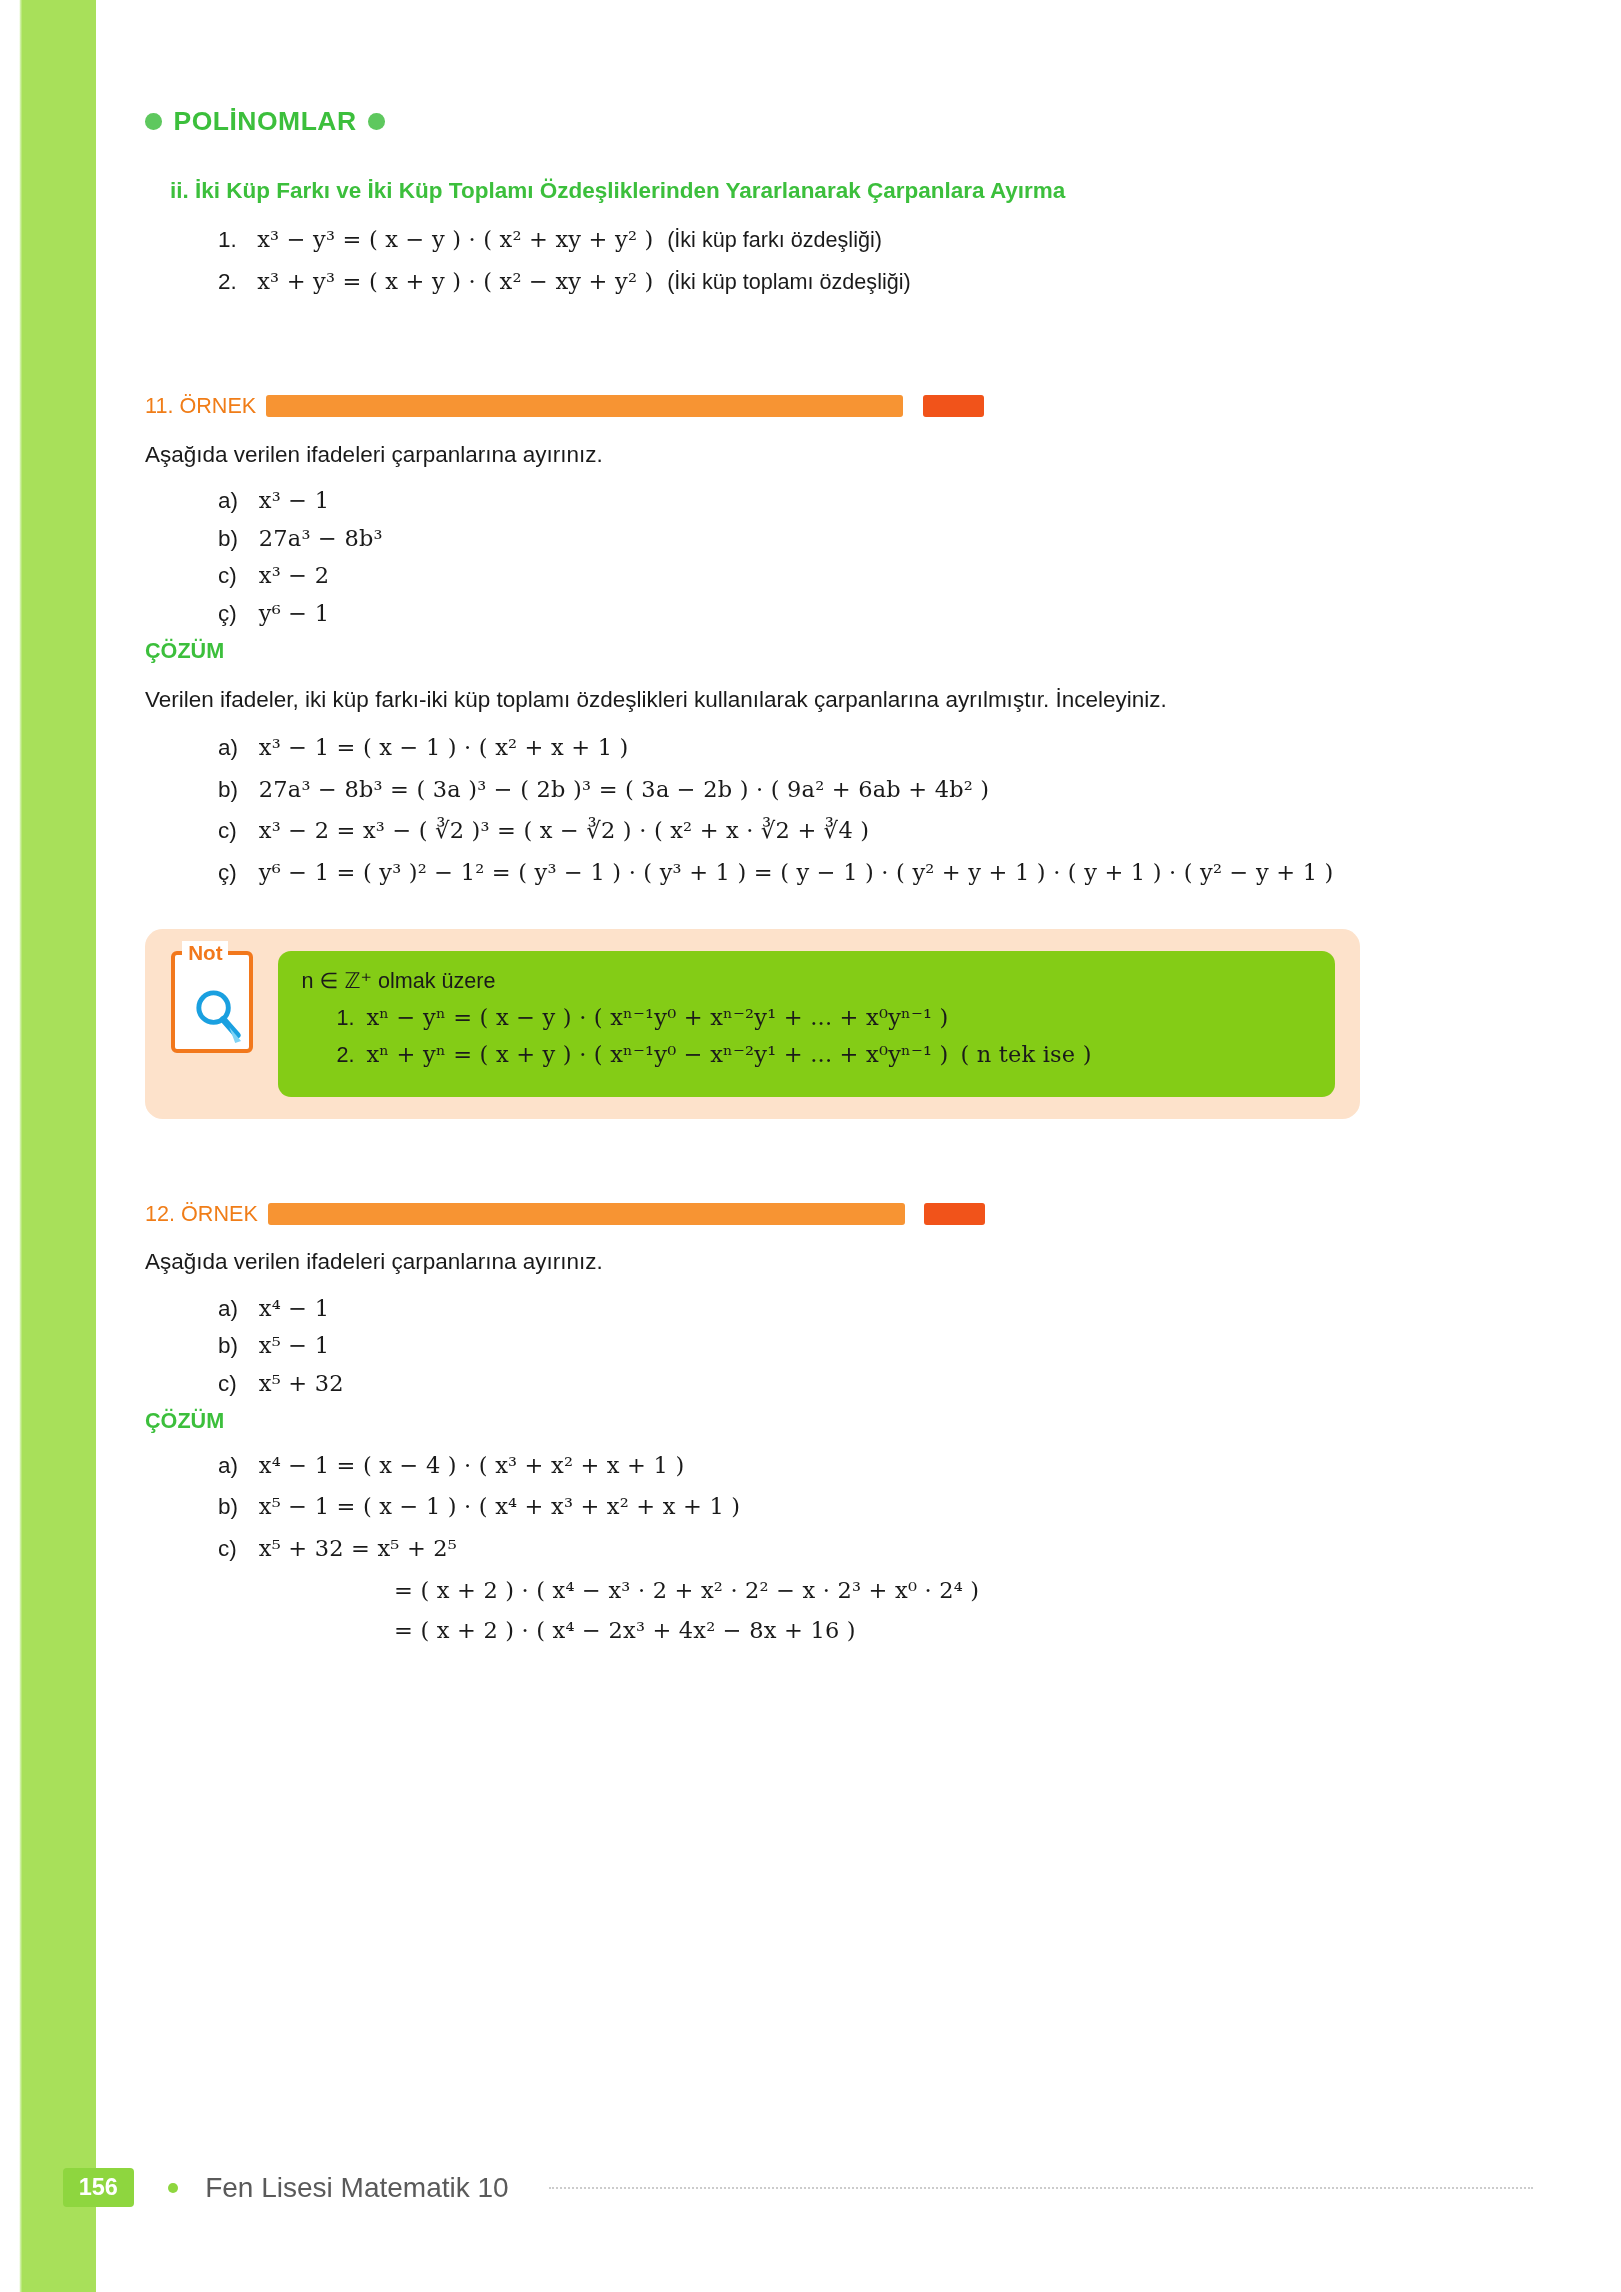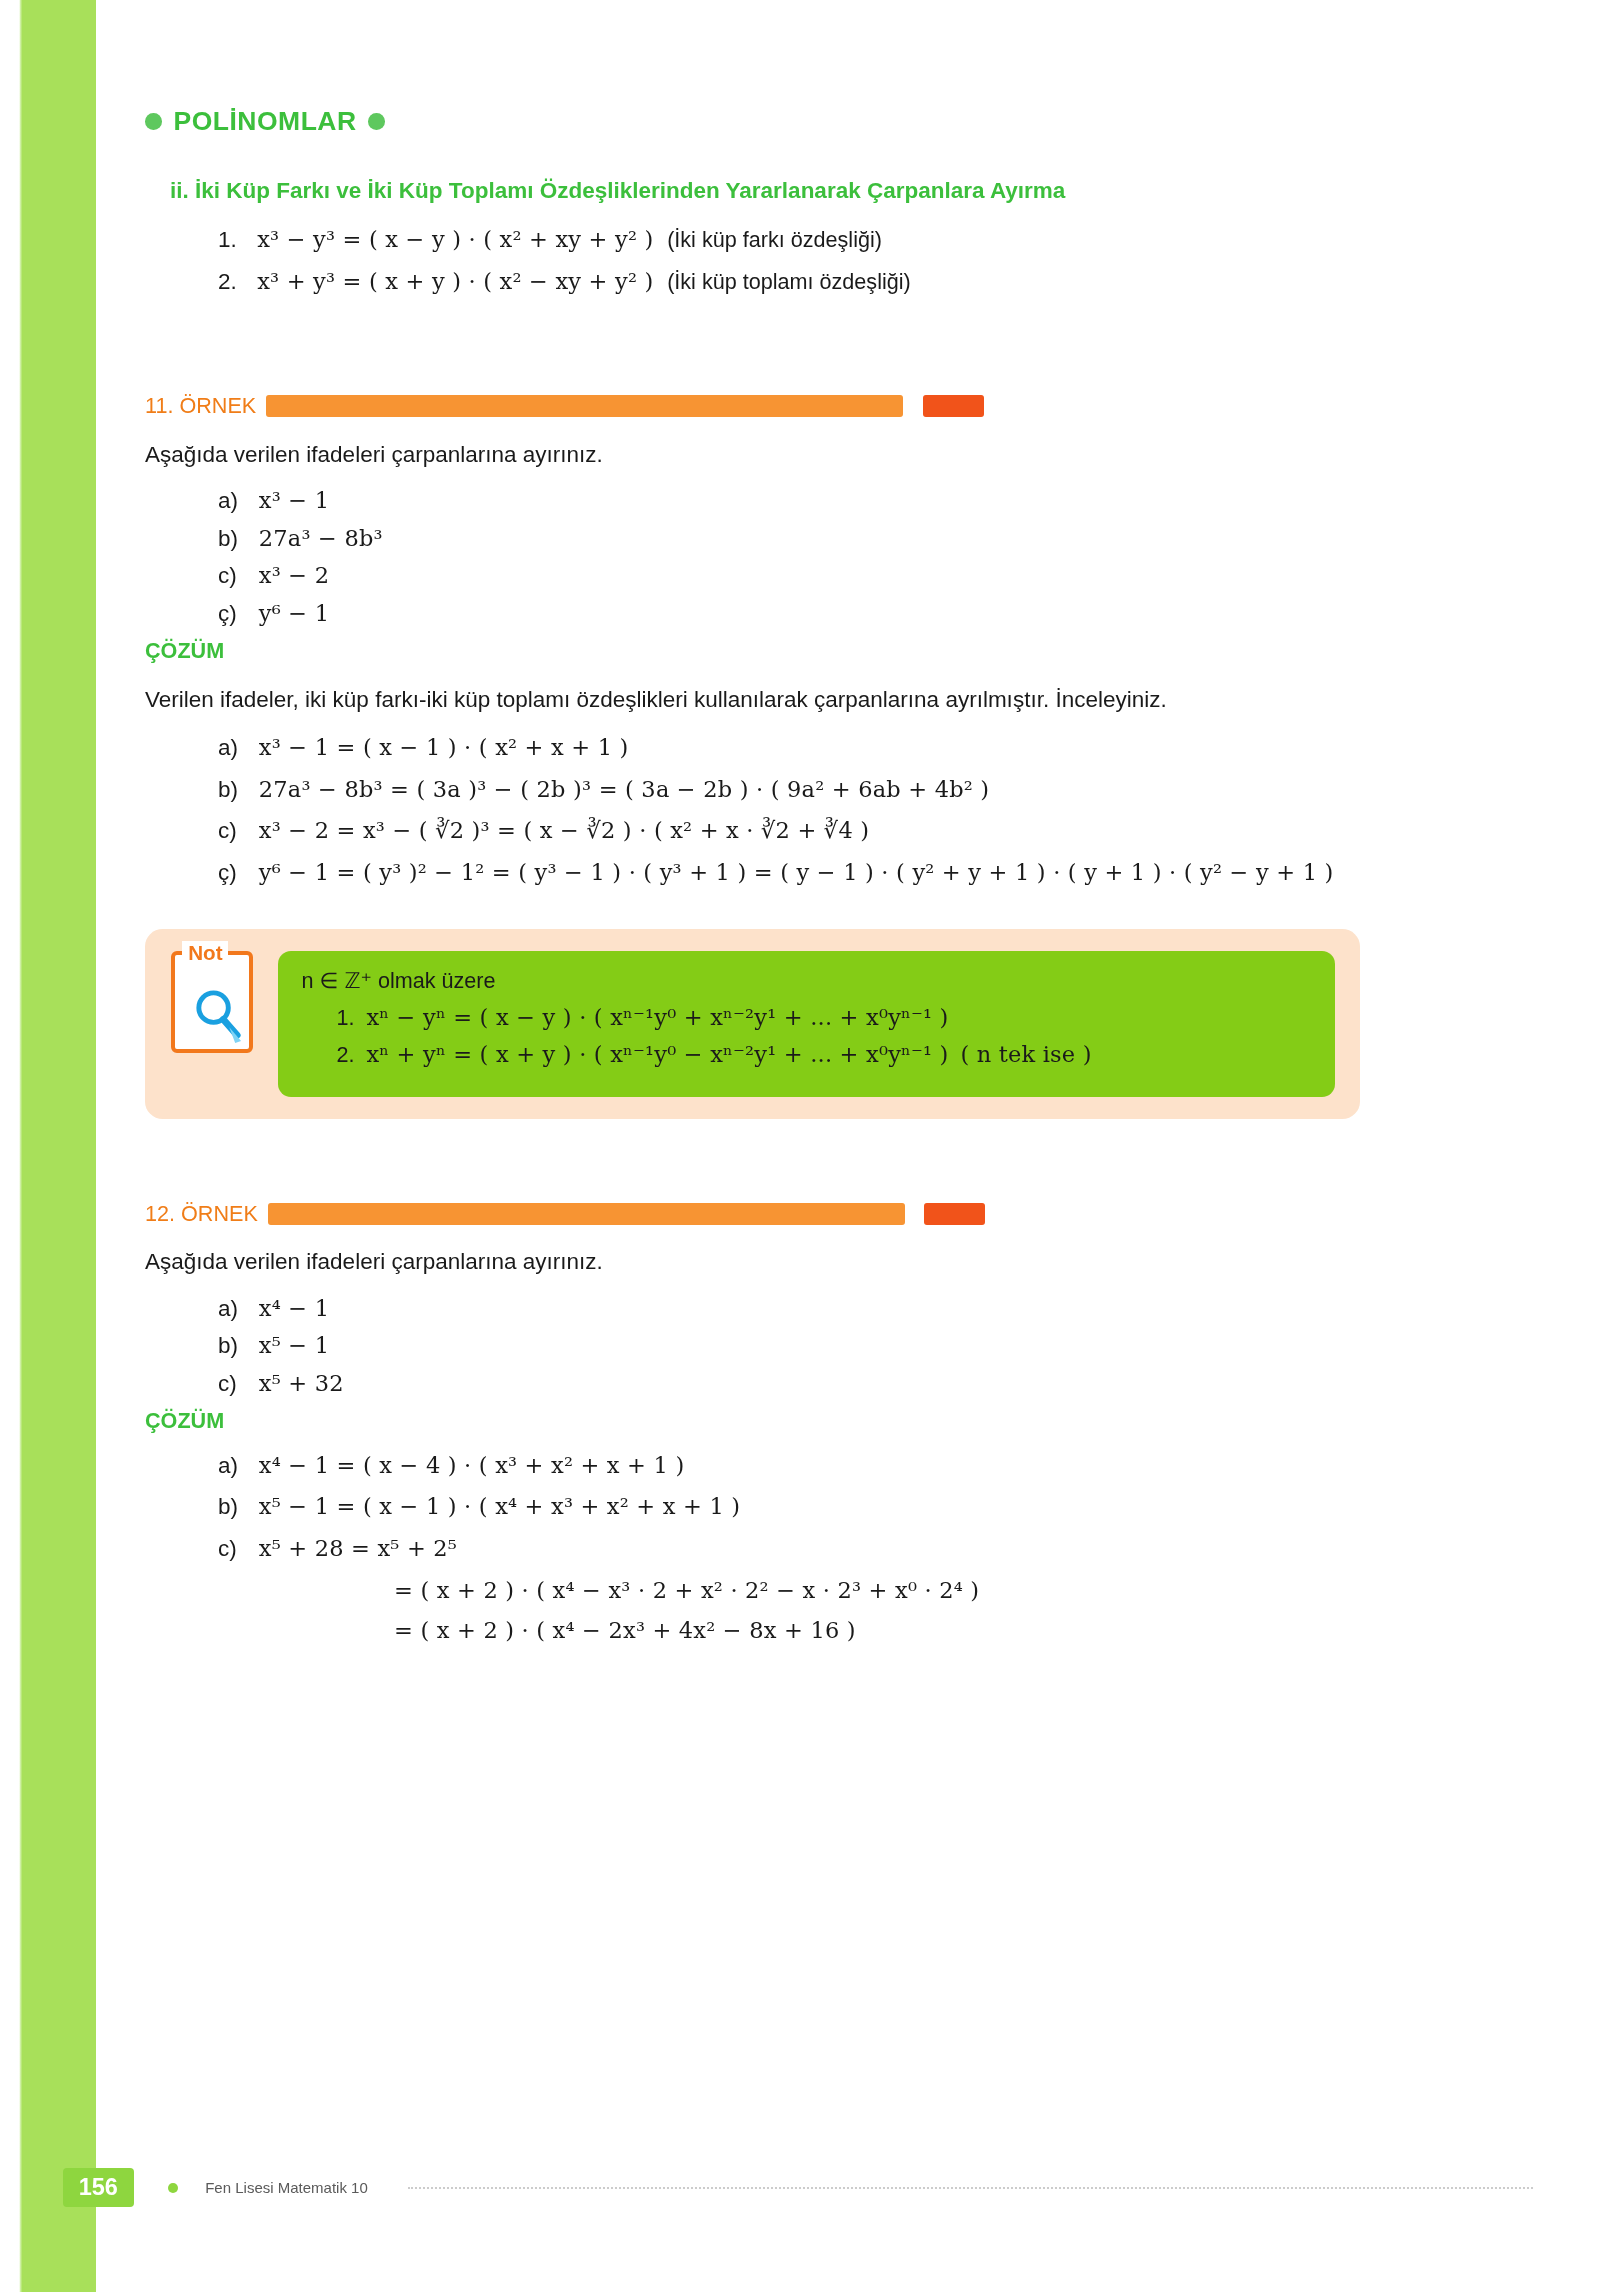--- a/index.html
+++ b/index.html
@@ -245,21 +245,21 @@
     border-radius: 3.9px;
   }
   .footer-dot {
     width: 9.8px;
     height: 9.8px;
     border-radius: 50%;
     background: #8ed63f;
     margin-left: 7.8px;
   }
   .footer-text {
-    font-size: 15px;
+    font-size: 28px;
     color: #5a5a5a;
     text-align: center;
   }
   .footer-line {
     flex: 1;
     border-bottom: 2.9px dotted #cccccc;
     margin-left: 13.7px;
     height: 1px;
   }
   .spacer-lg { height: 82px; }
@@ -407,21 +407,21 @@
       <div class="sol-row">
         <span class="abc-key">a)</span>
         <span class="math">x⁴ − 1 = ( x − 4 ) · ( x³ + x² + x + 1 )</span>
       </div>
       <div class="sol-row">
         <span class="abc-key">b)</span>
         <span class="math">x⁵ − 1 = ( x − 1 ) · ( x⁴ + x³ + x² + x + 1 )</span>
       </div>
       <div class="sol-row">
         <span class="abc-key">c)</span>
-        <span class="math">x⁵ + 28 = x⁵ + 2⁵</span>
+        <span class="math">x⁵ + 32 = x⁵ + 2⁵</span>
       </div>
       <div class="cont-row math">= ( x + 2 ) · ( x⁴ − x³ · 2 + x² · 2² − x · 2³ + x⁰ · 2⁴ )</div>
       <div class="cont-row math">= ( x + 2 ) · ( x⁴ − 2x³ + 4x² − 8x + 16 )</div>
     </div>
 
   </div>
 
   <div class="footer">
     <span class="page-num">156</span>
     <span class="footer-dot"></span>

